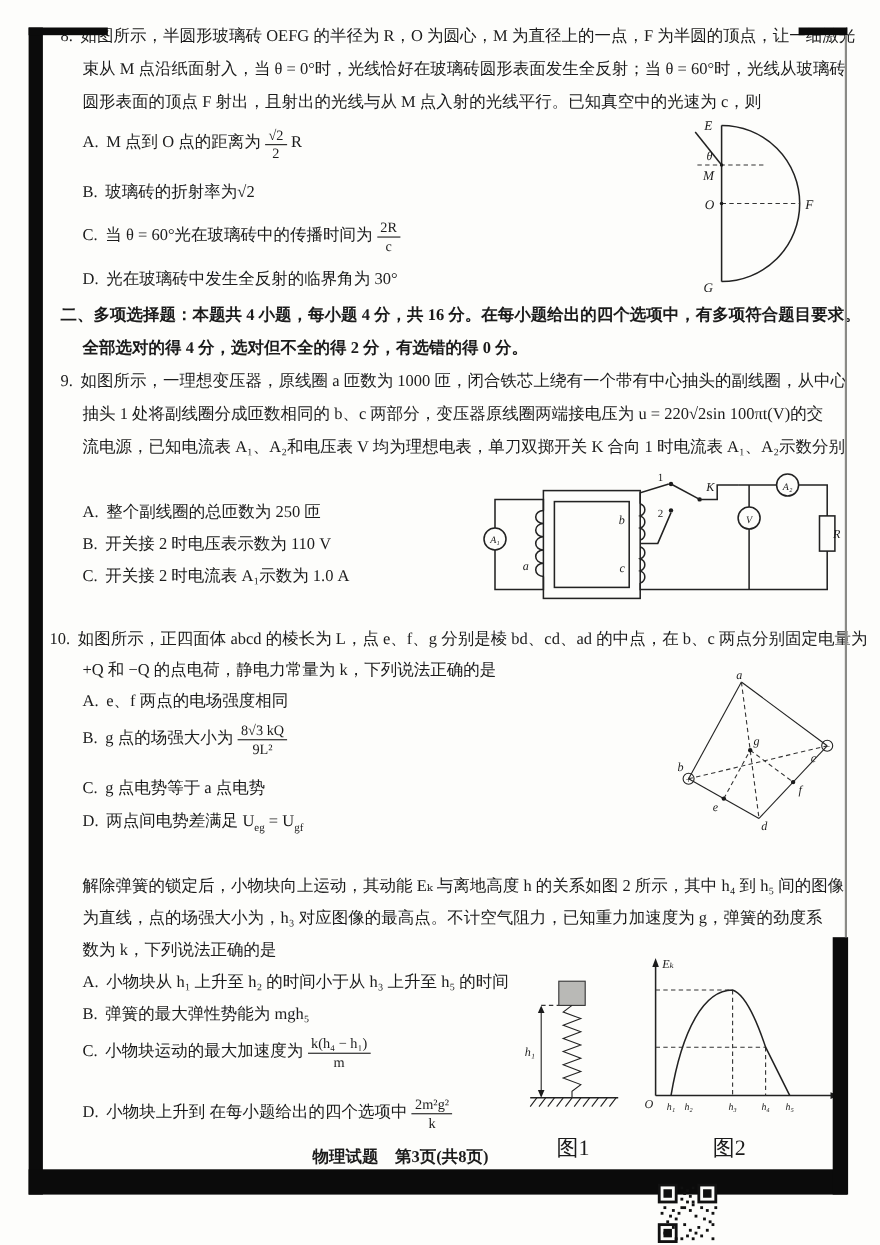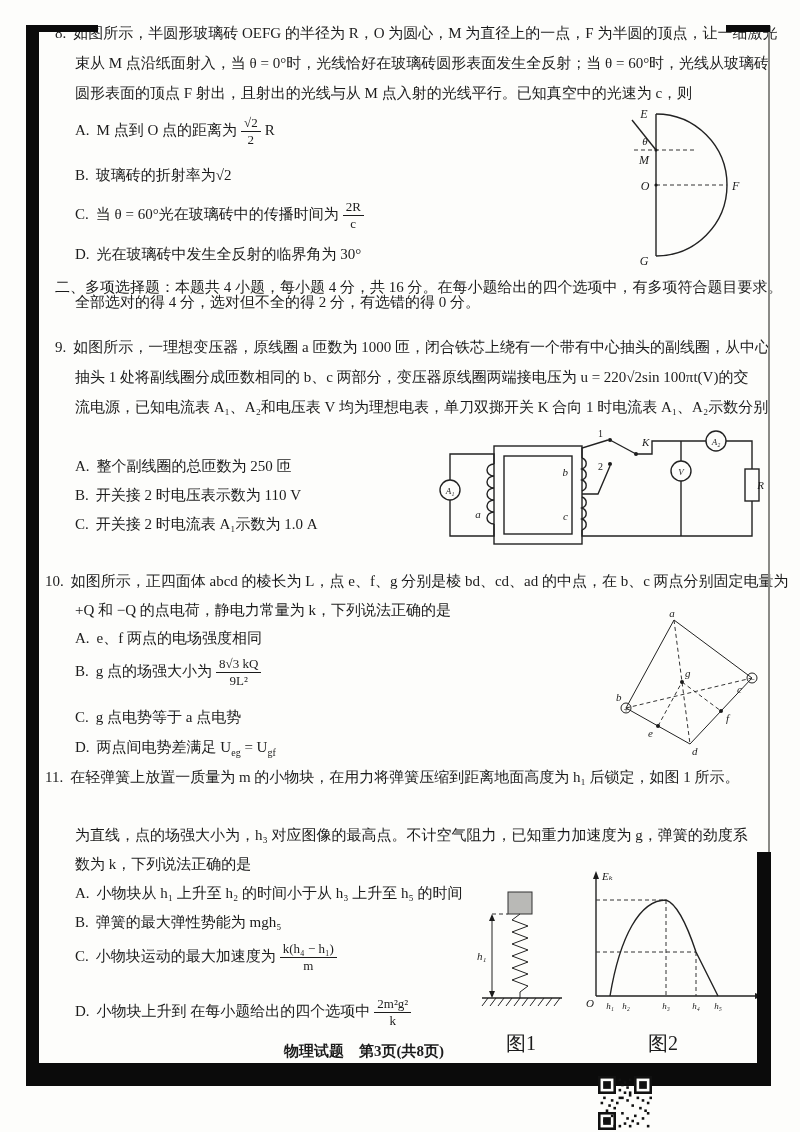--- a/index.html
+++ b/index.html
@@ -2,21 +2,21 @@
 <html><head>
 <meta charset="utf-8">
 <style>
   *{margin:0;padding:0;box-sizing:border-box}
   html,body{width:800px;height:1132px}
   body{position:relative;background:#f6f5f1;font-family:"Liberation Serif","DejaVu Serif",serif;color:#1b1b1b;overflow:hidden}
   .page{position:absolute;inset:0;background:#fdfdfb}
   .bar{position:absolute;background:#0b0b0b}
   .edge{position:absolute;background:#8a8a86}
   .line{position:absolute;font-size:15px;line-height:1.3;white-space:nowrap}
-  .bold{font-weight:normal}
+  .bold{font-weight:bold}
   .qnum{margin-right:7px}
   .optlab{margin-right:7px}
   .opt{display:flex;align-items:center}
   .opt span{white-space:pre}
   .frac{display:inline-flex;flex-direction:column;align-items:center;margin:0 4px;font-size:13px;line-height:1.2}
   .frac .fnum{border-bottom:1px solid #1b1b1b;padding:0 3px}
   .frac .fden{padding:0 3px}
   sub{font-size:10px}
   .caption{position:absolute;font-size:20px}
   .footer{position:absolute;left:0;top:1042px;width:728px;text-align:center;font-size:15px;font-weight:bold}
@@ -61,21 +61,21 @@
     <circle cx="32" cy="81" r="1.6" fill="#1b1b1b"></circle>
     <text x="20" y="14" font-size="12" font-style="italic" text-anchor="middle">E</text>
     <text x="21" y="41" font-size="11" font-style="italic" text-anchor="middle">θ</text>
     <text x="20" y="60" font-size="12" font-style="italic" text-anchor="middle">M</text>
     <text x="21" y="86" font-size="12" font-style="italic" text-anchor="middle">O</text>
     <text x="108" y="86" font-size="12" font-style="italic">F</text>
     <text x="20" y="161" font-size="12" font-style="italic" text-anchor="middle">G</text>
   </svg>
 
   <div class="line bold" style="left:55px;top:278px">二、多项选择题：本题共 4 小题，每小题 4 分，共 16 分。在每小题给出的四个选项中，有多项符合题目要求。</div>
-  <div class="line bold" style="left:75px;top:293px">全部选对的得 4 分，选对但不全的得 2 分，有选错的得 0 分。</div>
+  <div class="line bold" style="left:75px;top:308px">全部选对的得 4 分，选对但不全的得 2 分，有选错的得 0 分。</div>
 
   <div class="line" style="left:55px;top:338px"><span class="qnum">9.</span><span>如图所示，一理想变压器，原线圈 a 匝数为 1000 匝，闭合铁芯上绕有一个带有中心抽头的副线圈，从中心</span></div>
   <div class="line" style="left:75px;top:368px">抽头 1 处将副线圈分成匝数相同的 b、c 两部分，变压器原线圈两端接电压为 u = 220√2sin 100πt(V)的交</div>
   <div class="line" style="left:75px;top:398px">流电源，已知电流表 A₁、A₂和电压表 V 均为理想电表，单刀双掷开关 K 合向 1 时电流表 A₁、A₂示数分别</div>
   <div class="line" style="left:75px;top:457px"><span class="optlab">A.</span><span>整个副线圈的总匝数为 250 匝</span></div>
   <div class="line" style="left:75px;top:486px"><span class="optlab">B.</span><span>开关接 2 时电压表示数为 110 V</span></div>
   <div class="line" style="left:75px;top:515px"><span class="optlab">C.</span><span>开关接 2 时电流表 A₁示数为 1.0 A</span></div>
 
   <svg style="left:430px;top:424px" width="335" height="142" viewBox="0 0 335 142">
     <g>
@@ -154,21 +154,21 @@
     <text x="140" y="74" font-size="9" text-anchor="middle">−</text>
     <text x="60" y="9" font-size="11" font-style="italic" text-anchor="middle">a</text>
     <text x="4" y="93" font-size="11" font-style="italic">b</text>
     <text x="125" y="85" font-size="11" font-style="italic">c</text>
     <text x="80" y="147" font-size="11" font-style="italic">d</text>
     <text x="36" y="129" font-size="11" font-style="italic">e</text>
     <text x="114" y="114" font-size="11" font-style="italic">f</text>
     <text x="73" y="69" font-size="11" font-style="italic">g</text>
   </svg>
 
-  <div class="line" style="left:45px;top:768px"><span class="qnum">11.</span><span>在轻弹簧上放置一质量为 m 的小物块，在用力将弹簧压缩到距离地面高度为 h₁ 后锁定，如图 1 所示。</span></div>
+  <div class="line" style="left:75px;top:797px">解除弹簧的锁定后，小物块向上运动，其动能 Eₖ 与离地高度 h 的关系如图 2 所示，其中 h₄ 到 h₅ 间的图像</div>
   <div class="line" style="left:75px;top:826px">为直线，点的场强大小为，h₃ 对应图像的最高点。不计空气阻力，已知重力加速度为 g，弹簧的劲度系</div>
   <div class="line" style="left:75px;top:855px">数为 k，下列说法正确的是</div>
   <div class="line" style="left:75px;top:913px"><span class="optlab">B.</span><span>弹簧的最大弹性势能为 mgh₅</span></div>
   <div class="line" style="left:75px;top:884px"><span class="optlab">A.</span><span>小物块从 h₁ 上升至 h₂ 的时间小于从 h₃ 上升至 h₅ 的时间</span></div>
   <div class="line opt" style="left:75px;top:941px">
     <span class="optlab">C.</span>
       <span>小物块运动的最大加速度为</span>
       <span class="frac"><span class="fnum">k(h₄ − h₁)</span><span class="fden">m</span></span>
   </div>
   <div class="line opt" style="left:75px;top:996px">

